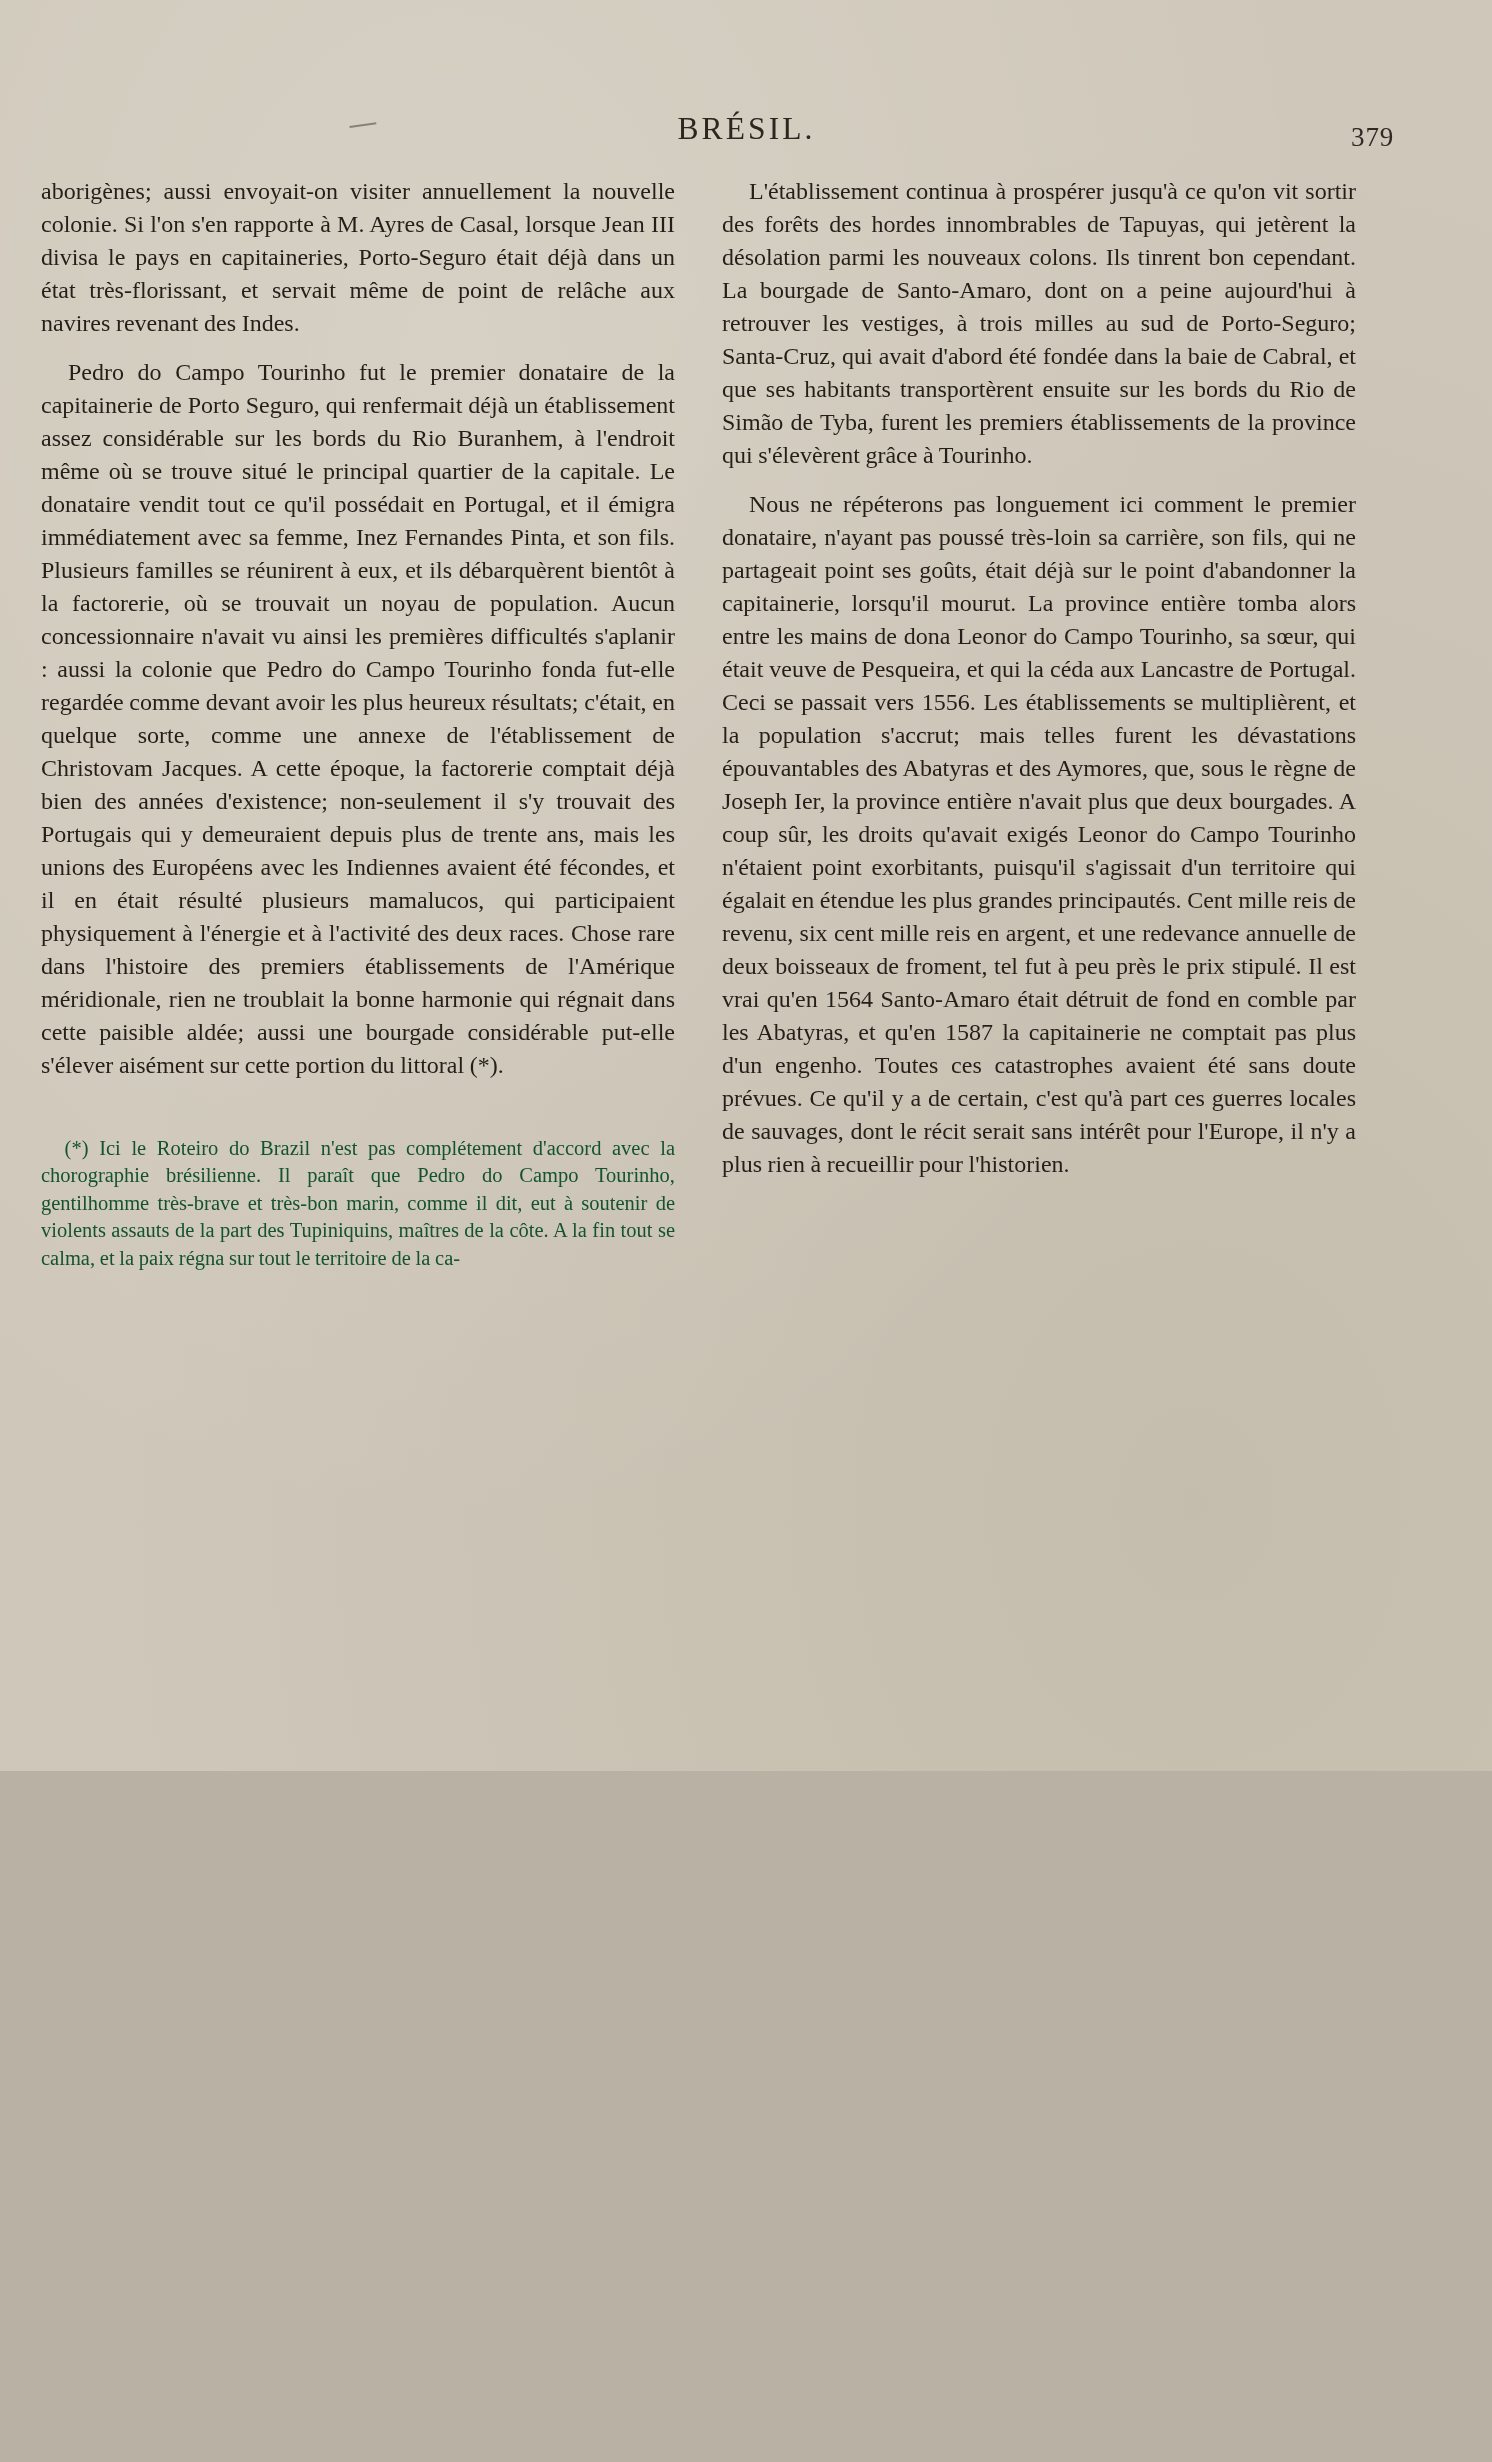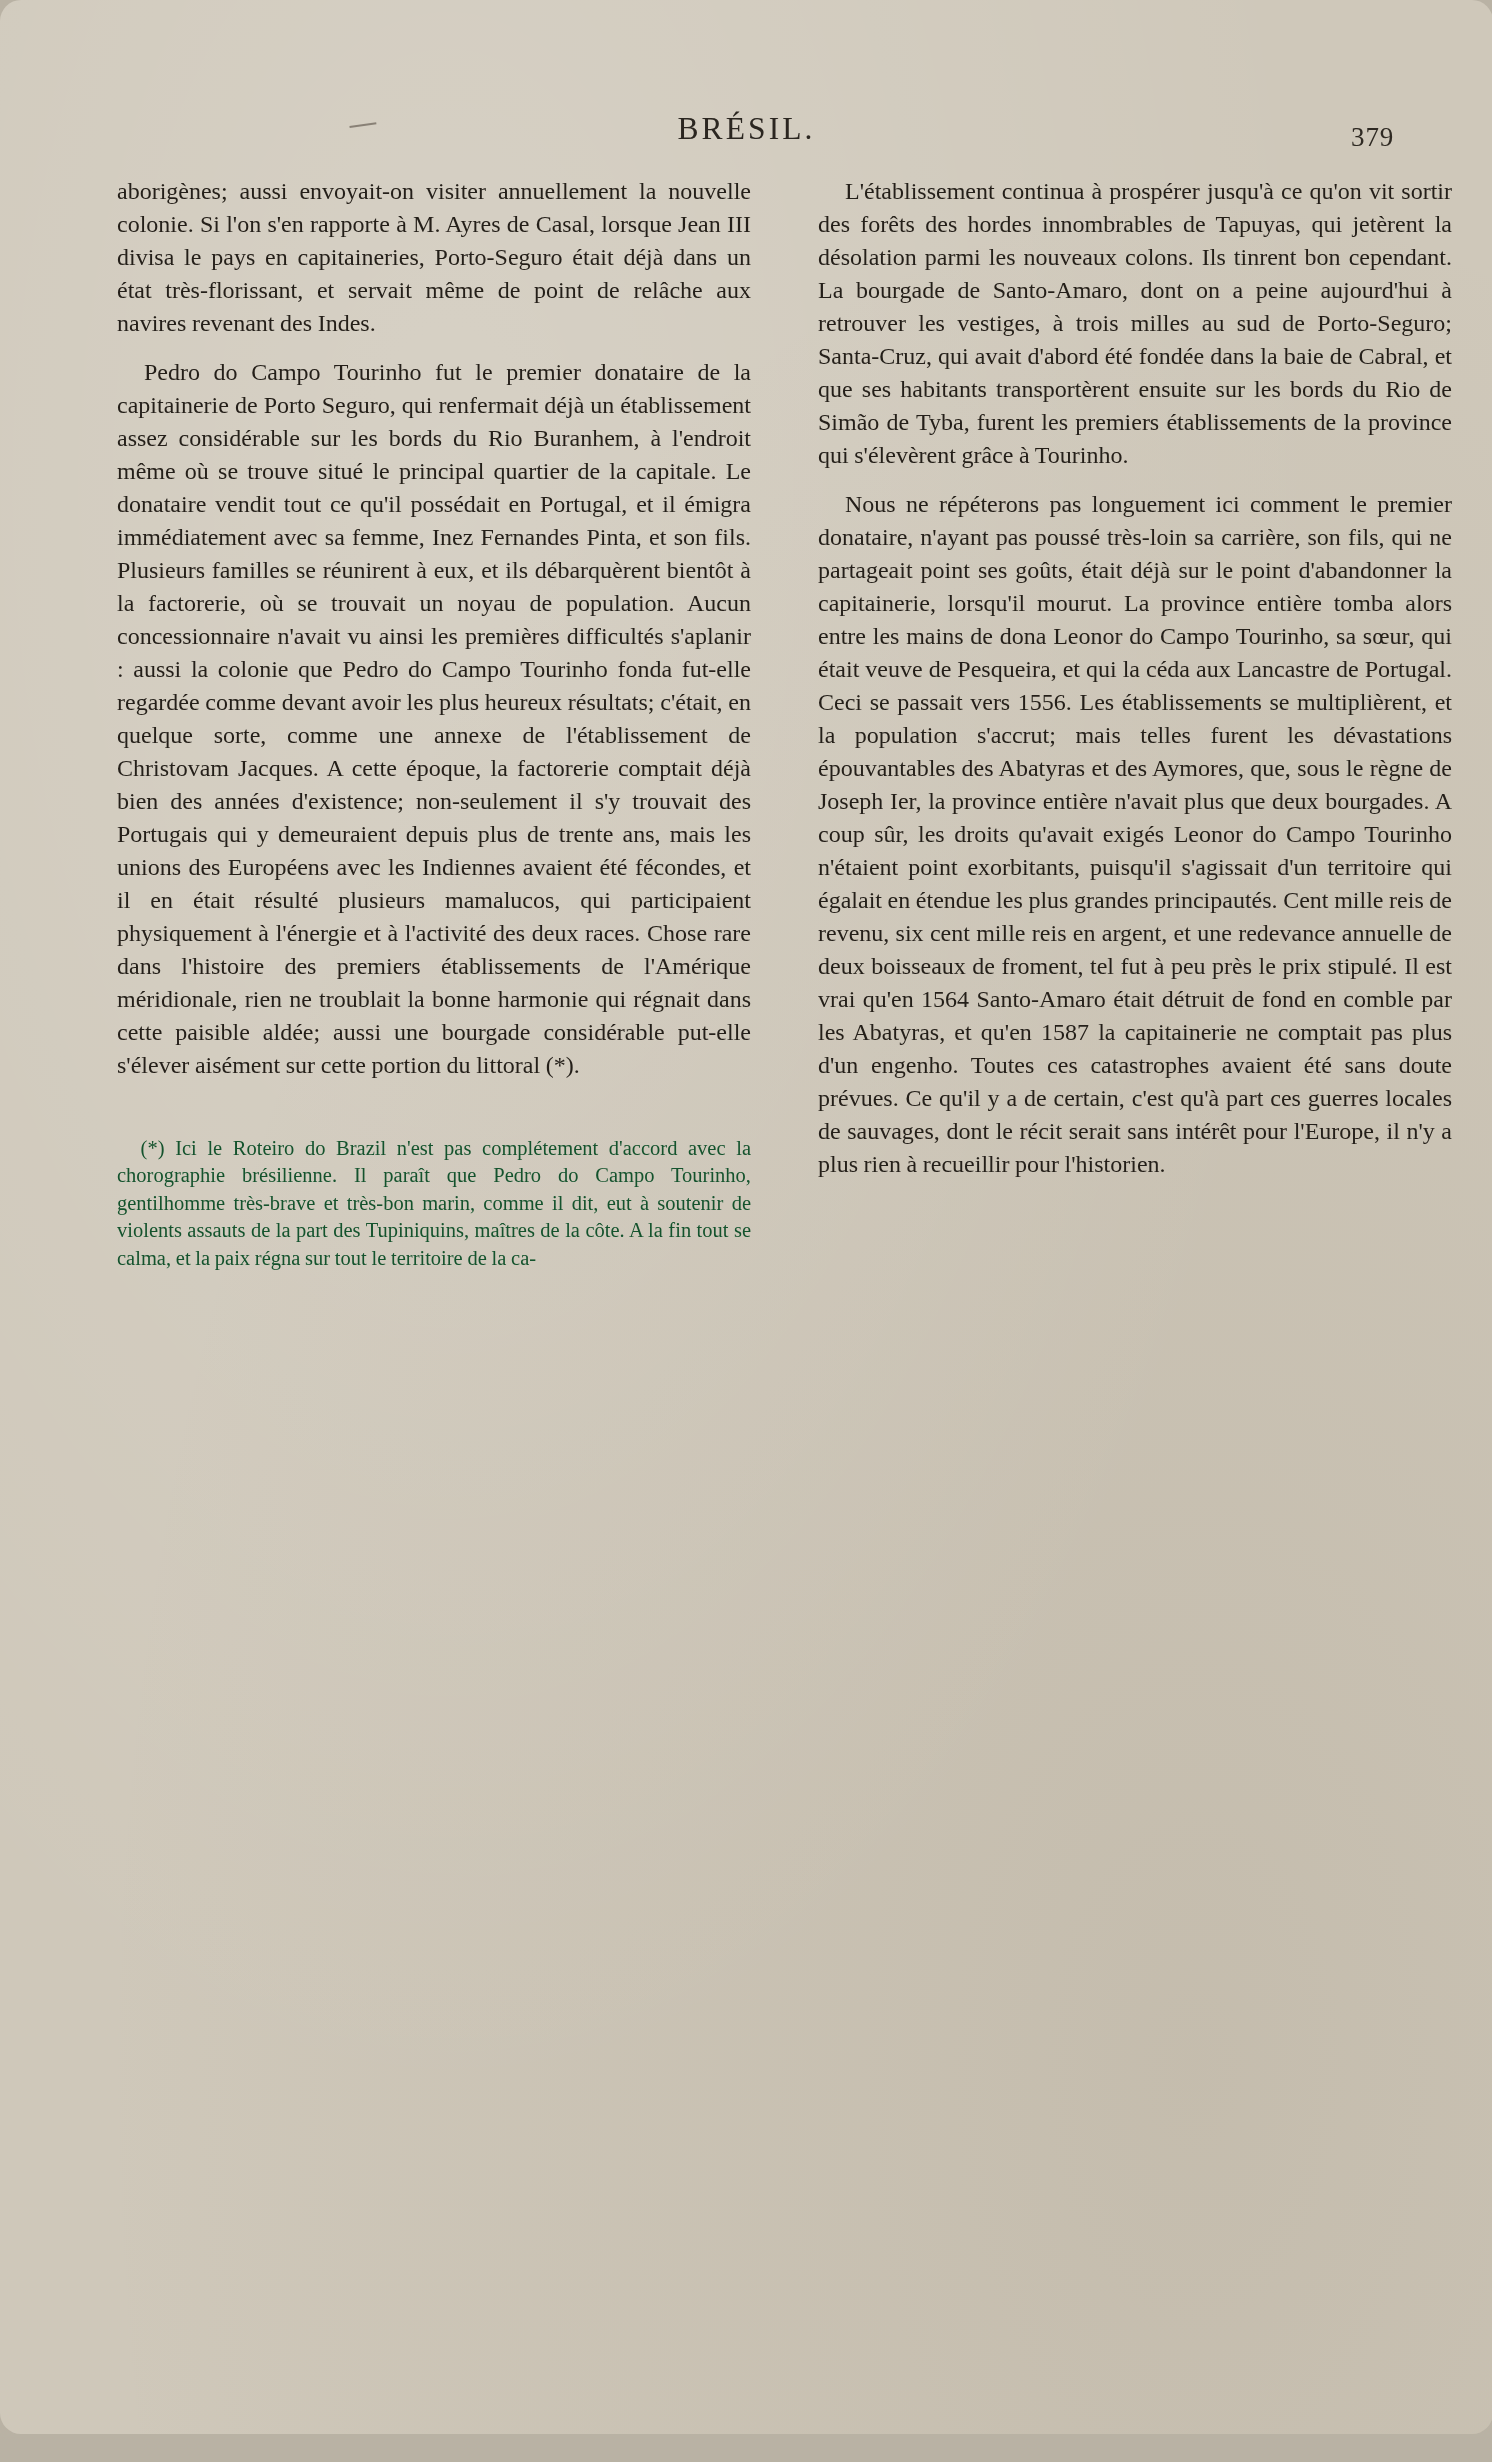--- a/index.html
+++ b/index.html
@@ -6,24 +6,23 @@
     margin: 0;
     padding: 0;
     background: #b9b2a4;
   }
   body {
     font-family: "Liberation Serif", serif;
   }
   .page {
     position: relative;
     width: 1493px;
-    height: 2434px;
+    height: 1771px;
     background: #cfc8ba;
     overflow: hidden;
-    border-radius: 21px;
   }
   
   .page::before {
     content: "";
     position: absolute;
     inset: 0;
     background:
       radial-gradient(ellipse at 30% 20%, rgba(255,255,255,0.16), rgba(255,255,255,0) 60%),
       radial-gradient(ellipse at 80% 85%, rgba(120,105,80,0.12), rgba(255,255,255,0) 65%);
     pointer-events: none;
@@ -64,23 +63,22 @@
     top: 30px;
     width: 27px;
     height: 7.9px;
     border-top: 2.4px solid #4a4238;
     transform: rotate(-8deg);
     opacity: .55;
   }
   .columns {
     position: relative;
     display: flex;
-    gap: 67px;
+    gap: 47px;
     padding-top: 12.6px;
-    justify-content: flex-end;
   }
   .col {
     width: 634px;
   }
   .col p {
     margin: 0;
     font-size: 24px;
     line-height: 33px;
     text-align: justify;
     text-align-last: left;

